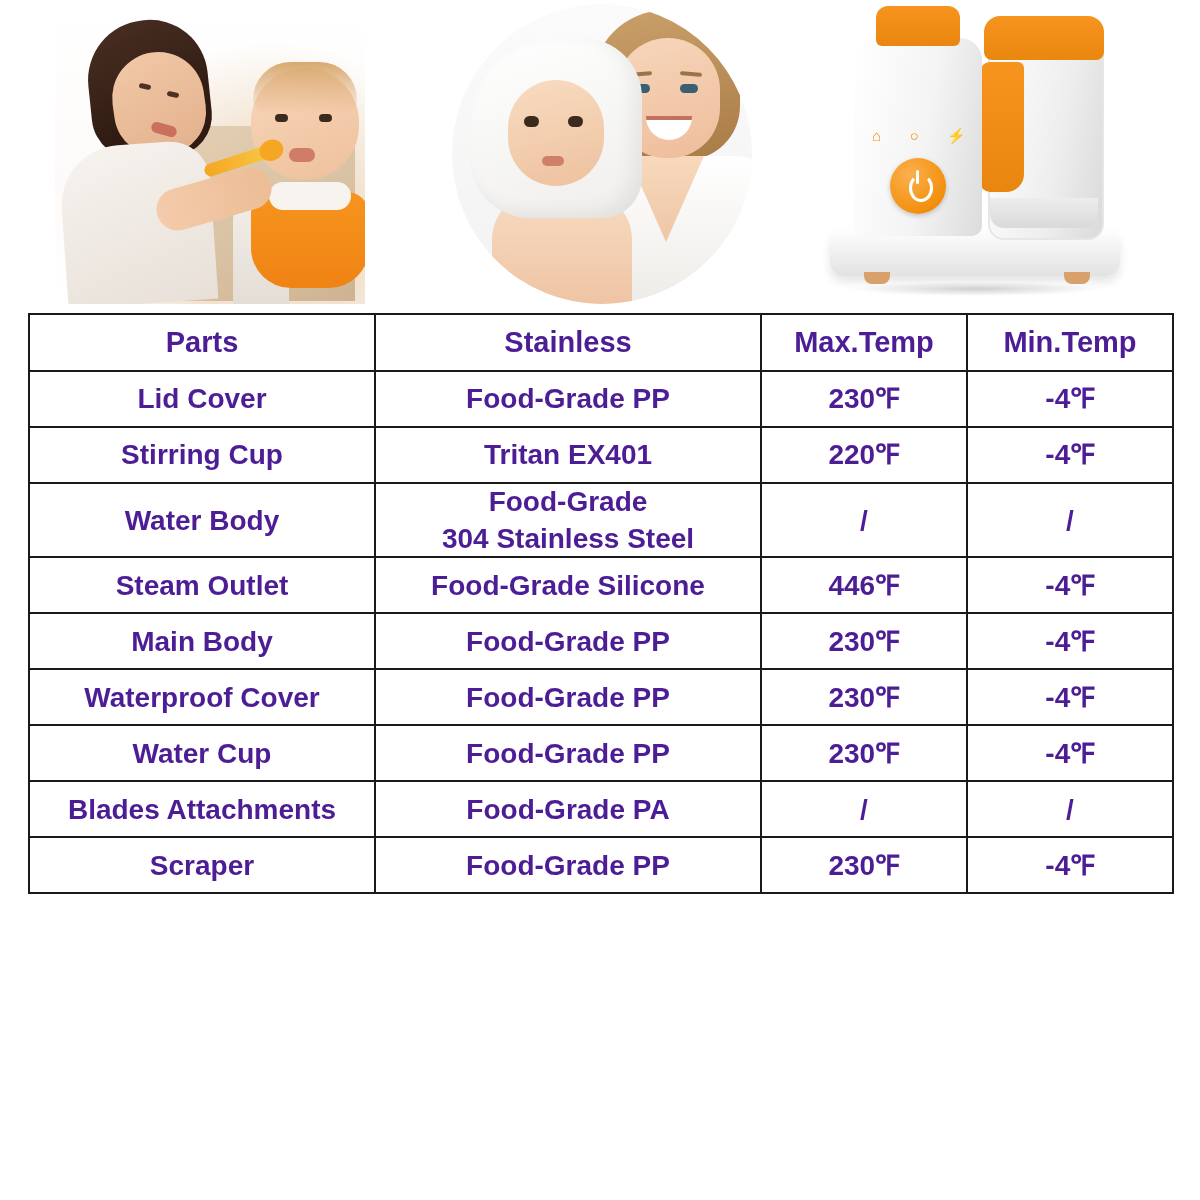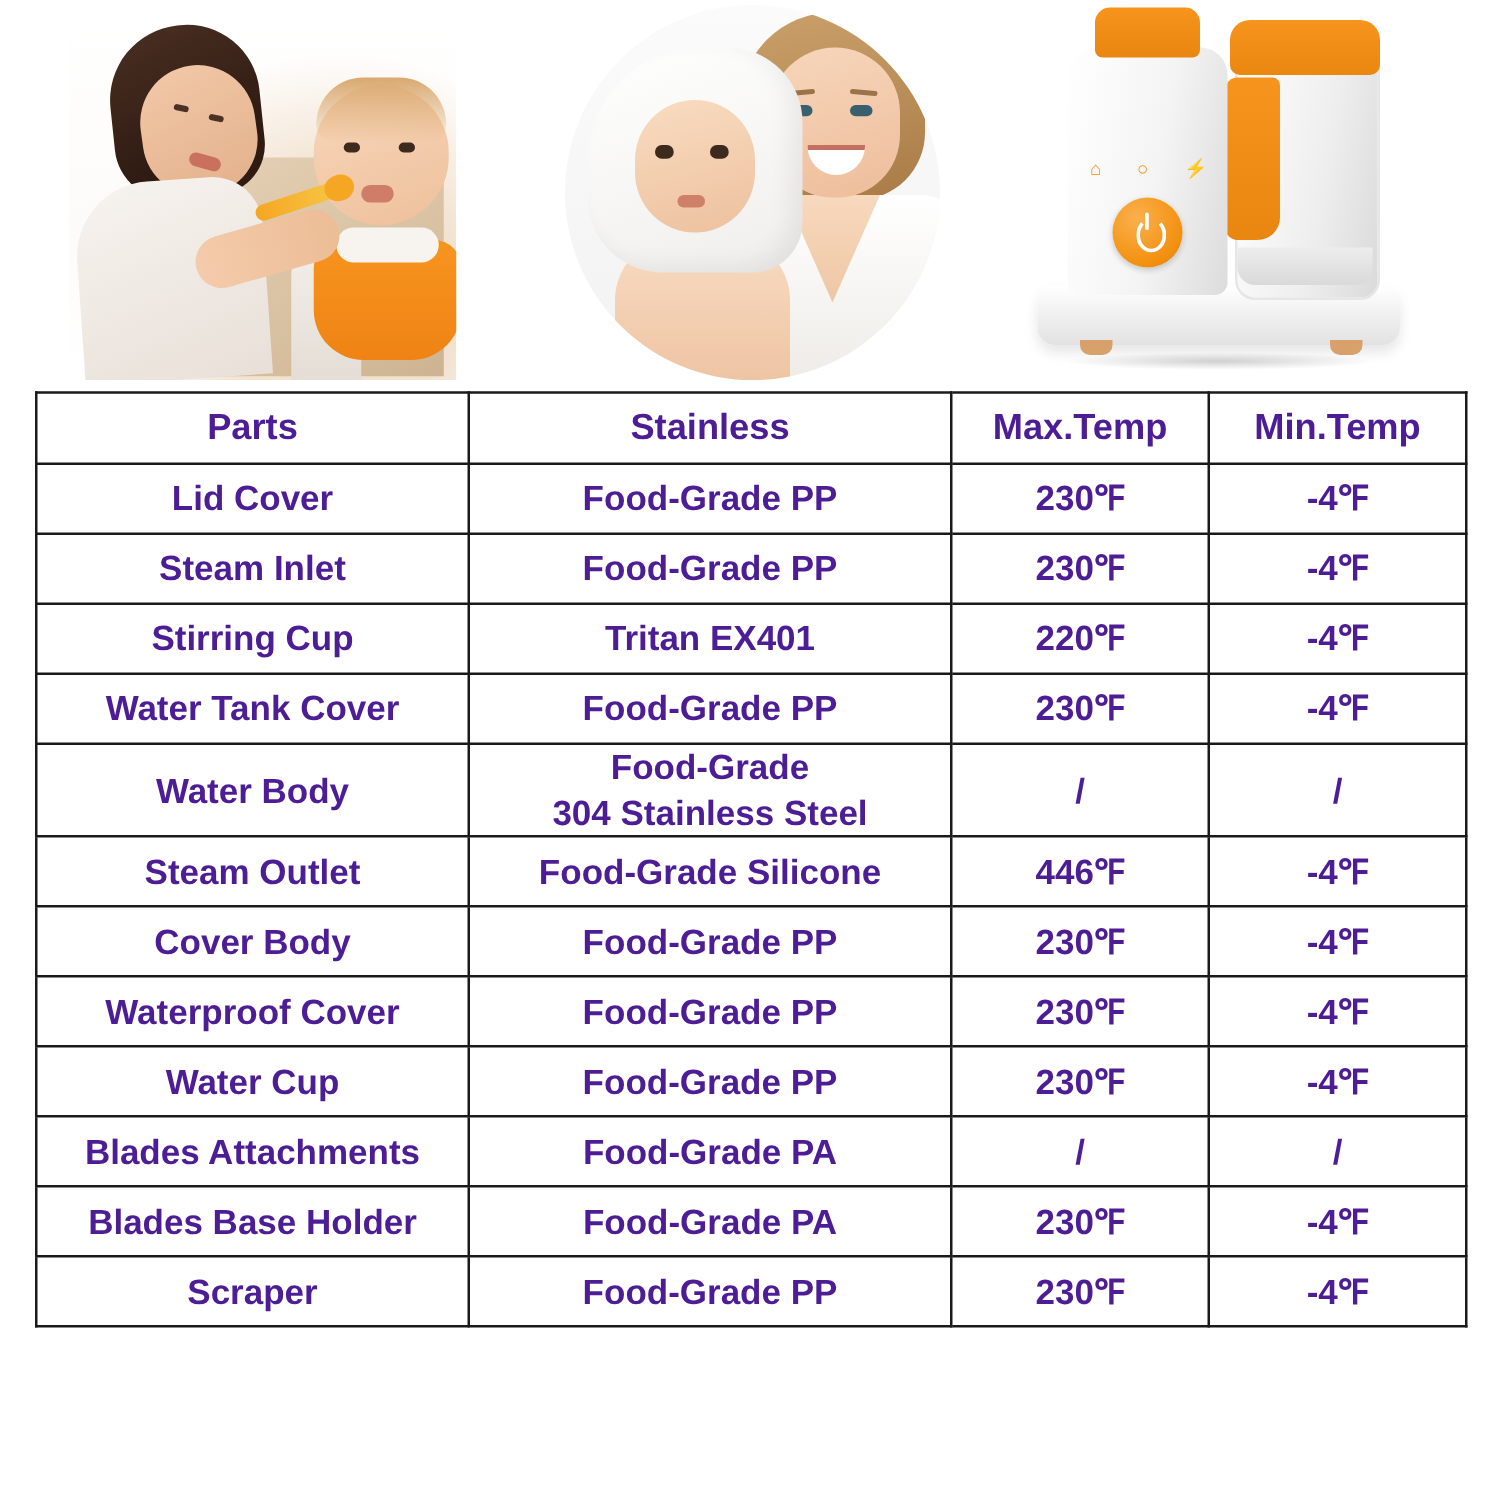--- a/index.html
+++ b/index.html
@@ -508,54 +508,42 @@
         </tr>
       </thead>
       <tbody>
         <tr>
           <td>Lid Cover</td>
           <td>Food-Grade PP</td>
           <td>230℉</td>
           <td>-4℉</td>
         </tr>
         <tr>
-          <td>Steam Inlet</td>
-          <td>Food-Grade PP</td>
-          <td>230℉</td>
-          <td>-4℉</td>
-        </tr>
-        <tr>
           <td>Stirring Cup</td>
           <td>Tritan EX401</td>
           <td>220℉</td>
-          <td>-4℉</td>
-        </tr>
-        <tr>
-          <td>Water Tank Cover</td>
-          <td>Food-Grade PP</td>
-          <td>230℉</td>
           <td>-4℉</td>
         </tr>
         <tr>
           <td>Water Body</td>
           <td class="two-line">
             <span class="mat-line-1">Food-Grade</span>
             <span>304 Stainless Steel</span>
           </td>
           <td>/</td>
           <td>/</td>
         </tr>
         <tr>
           <td>Steam Outlet</td>
           <td>Food-Grade Silicone</td>
           <td>446℉</td>
           <td>-4℉</td>
         </tr>
         <tr>
-          <td>Cover Body</td>
+          <td>Main Body</td>
           <td>Food-Grade PP</td>
           <td>230℉</td>
           <td>-4℉</td>
         </tr>
         <tr>
           <td>Waterproof Cover</td>
           <td>Food-Grade PP</td>
           <td>230℉</td>
           <td>-4℉</td>
         </tr>
@@ -565,26 +553,20 @@
           <td>230℉</td>
           <td>-4℉</td>
         </tr>
         <tr>
           <td>Blades Attachments</td>
           <td>Food-Grade PA</td>
           <td>/</td>
           <td>/</td>
         </tr>
         <tr>
-          <td>Blades Base Holder</td>
-          <td>Food-Grade PA</td>
-          <td>230℉</td>
-          <td>-4℉</td>
-        </tr>
-        <tr>
           <td>Scraper</td>
           <td>Food-Grade PP</td>
           <td>230℉</td>
           <td>-4℉</td>
         </tr>
       </tbody>
     </table>
   </div>
 
 </div>

